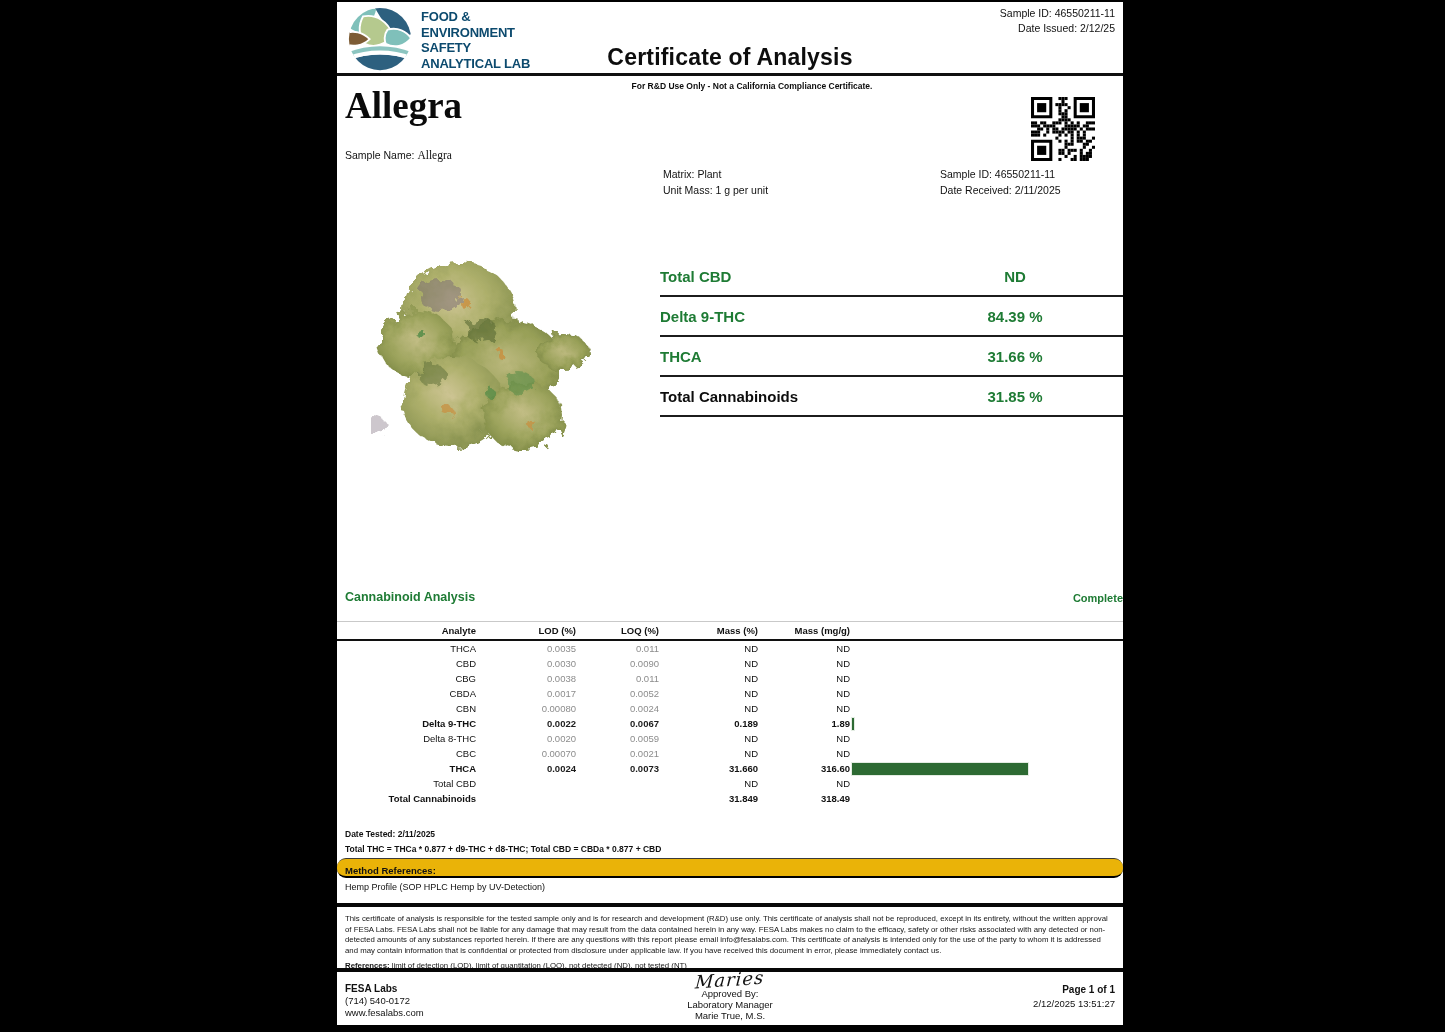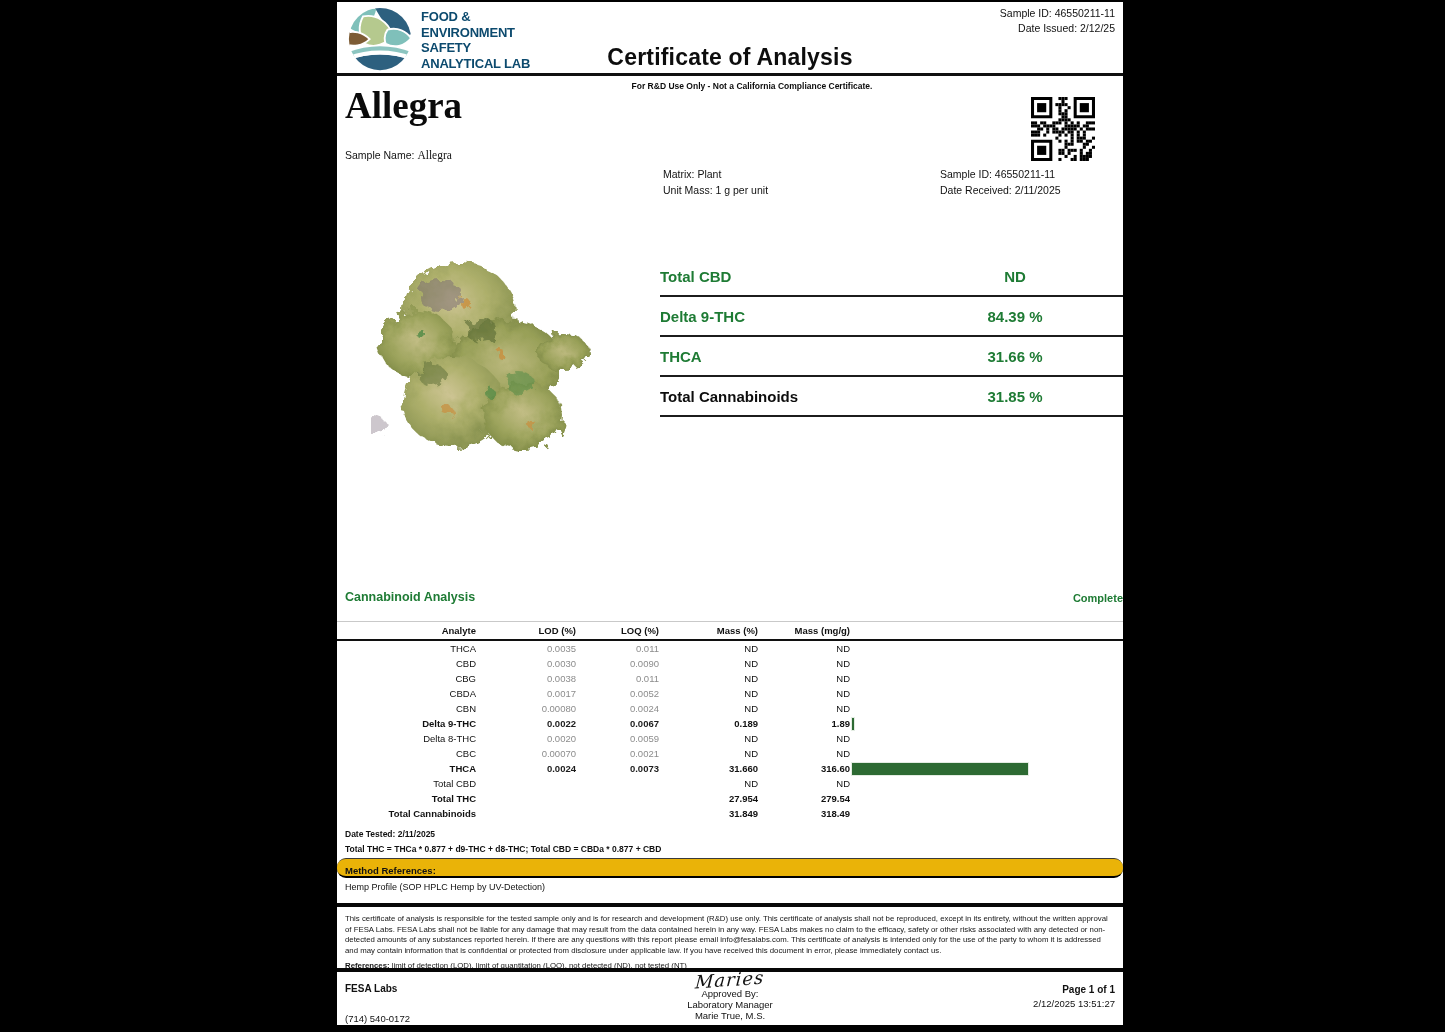--- a/index.html
+++ b/index.html
@@ -63,21 +63,21 @@
   .method-band span{padding-left:8px;font-weight:700;font-size:9.5px;}
   .hemp{position:absolute;left:8px;top:880px;font-size:9px;}
   .rule-a{position:absolute;left:0;right:0;top:901px;height:3.5px;background:#070707;}
   .disclaimer{position:absolute;left:0;right:0;top:908px;padding:4px 8px 0 8px;font-size:7.8px;line-height:10.6px;color:#141414;text-align:left;}
   .refline{margin-top:5px;}
   .refline b{font-weight:700;}
   .rule-b{position:absolute;left:0;right:0;top:966px;height:3.5px;background:#070707;}
 
   
   .f-left{position:absolute;left:8px;top:981px;font-size:9.5px;line-height:12px;}
-  .f-left .co{font-weight:700;font-size:10px;margin-bottom:18px;}
+  .f-left .co{font-weight:700;font-size:10px;margin-bottom:0;}
   .f-center{position:absolute;left:0;right:0;top:972px;text-align:center;font-size:9.5px;line-height:11px;}
   .signature{display:inline-block;font-family:"DejaVu Serif",serif;font-style:italic;font-size:18px;
     transform:rotate(-4deg) skewX(-8deg);letter-spacing:1px;margin-bottom:2px;}
   .f-right{position:absolute;right:8px;top:981px;text-align:right;font-size:9.5px;line-height:14px;}
   .f-right .pg{font-weight:700;font-size:10px;}
 </style>
 </head>
 <body>
 
 <div class="page">
@@ -441,28 +441,20 @@
     </div>
     <div class="agrid arow">
       <div class="c a">Total CBD</div>
       <div class="c n lod"></div>
       <div class="c n loq"></div>
       <div class="c n">ND</div>
       <div class="c n">ND</div>
       <div class="barc"></div>
     </div>
     <div class="agrid arow b">
-      <div class="c a">Total THC</div>
-      <div class="c n lod"></div>
-      <div class="c n loq"></div>
-      <div class="c n">27.954</div>
-      <div class="c n">279.54</div>
-      <div class="barc"></div>
-    </div>
-    <div class="agrid arow b">
       <div class="c a">Total Cannabinoids</div>
       <div class="c n lod"></div>
       <div class="c n loq"></div>
       <div class="c n">31.849</div>
       <div class="c n">318.49</div>
       <div class="barc"></div>
     </div>
   </div>
 
   <div class="date-tested">Date Tested: 2/11/2025</div>

